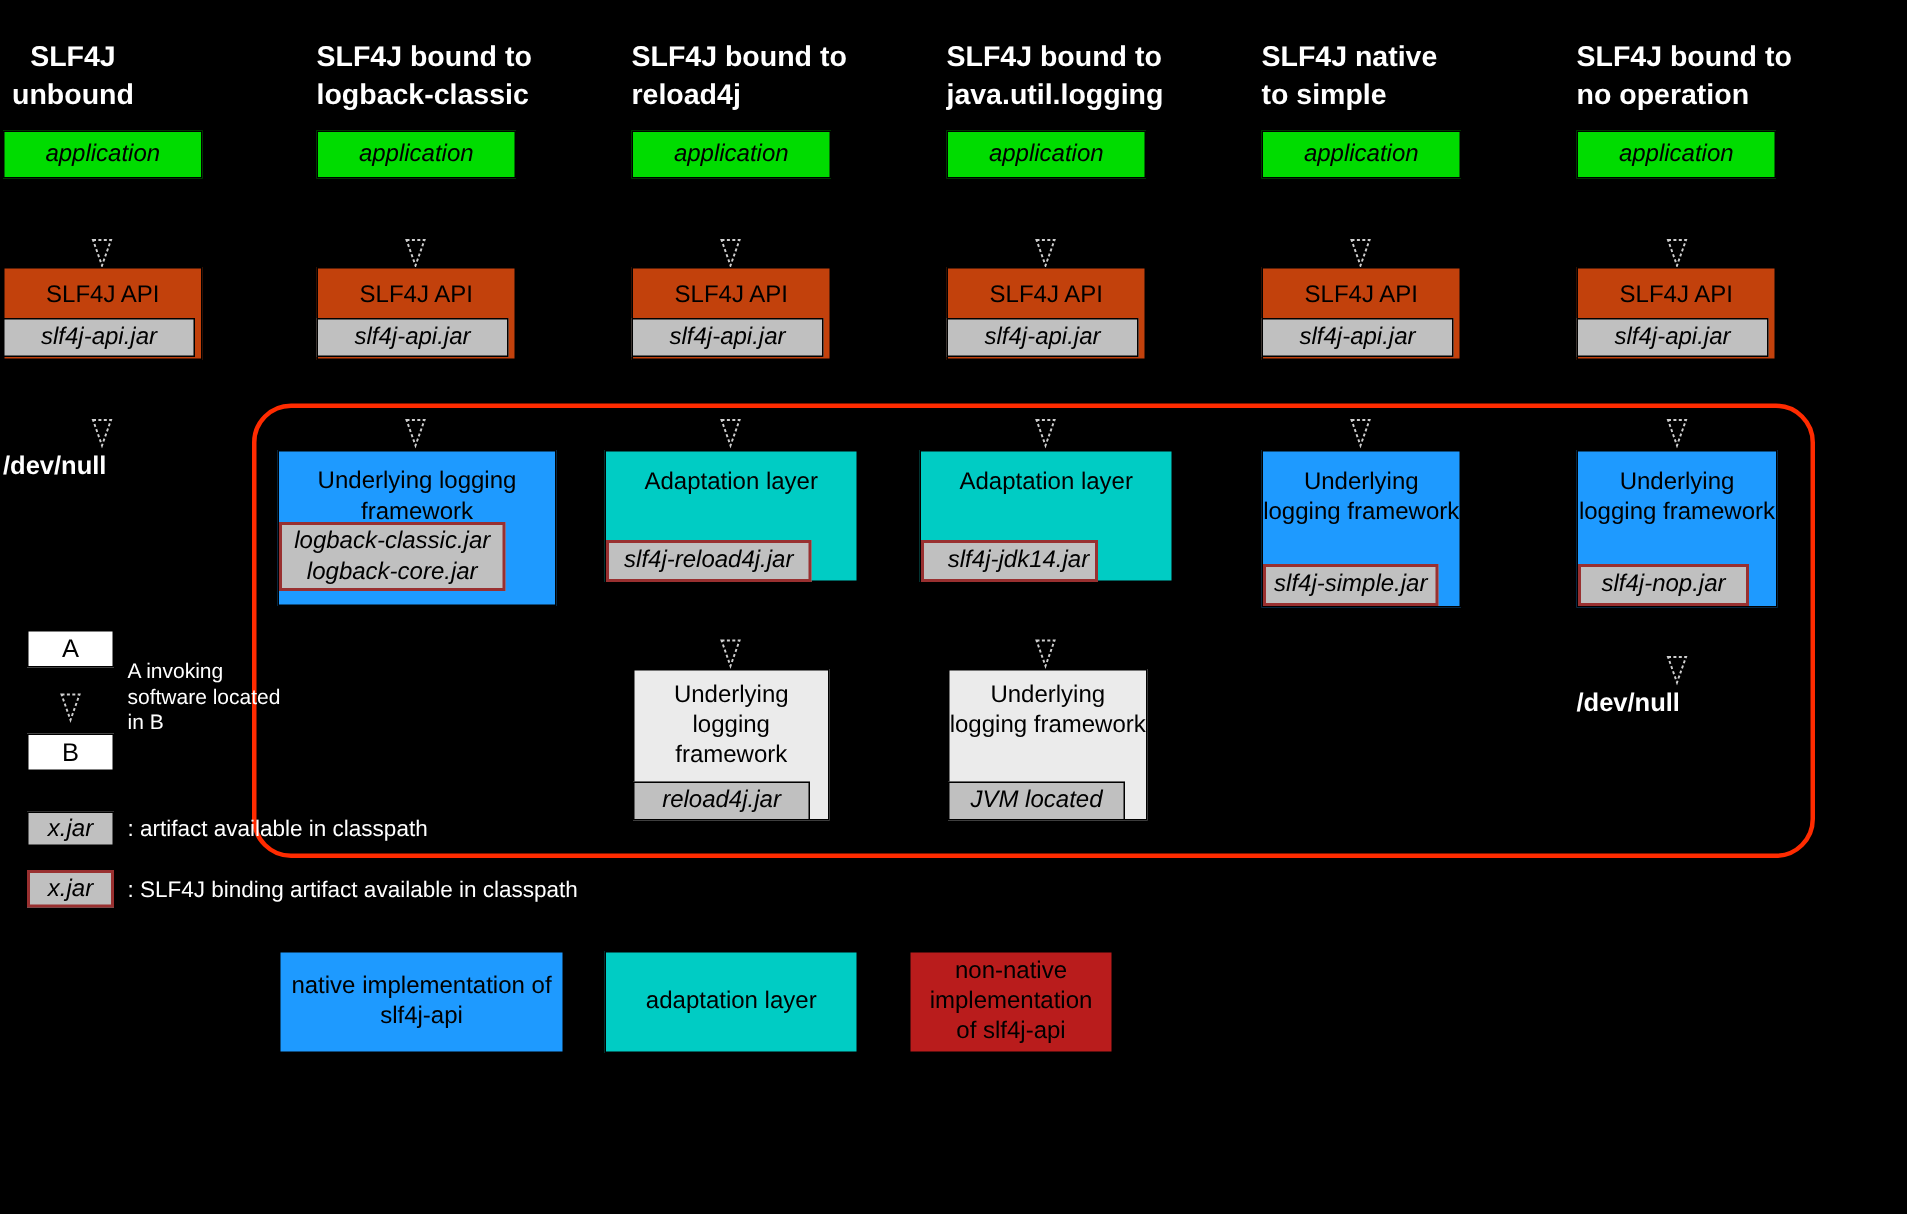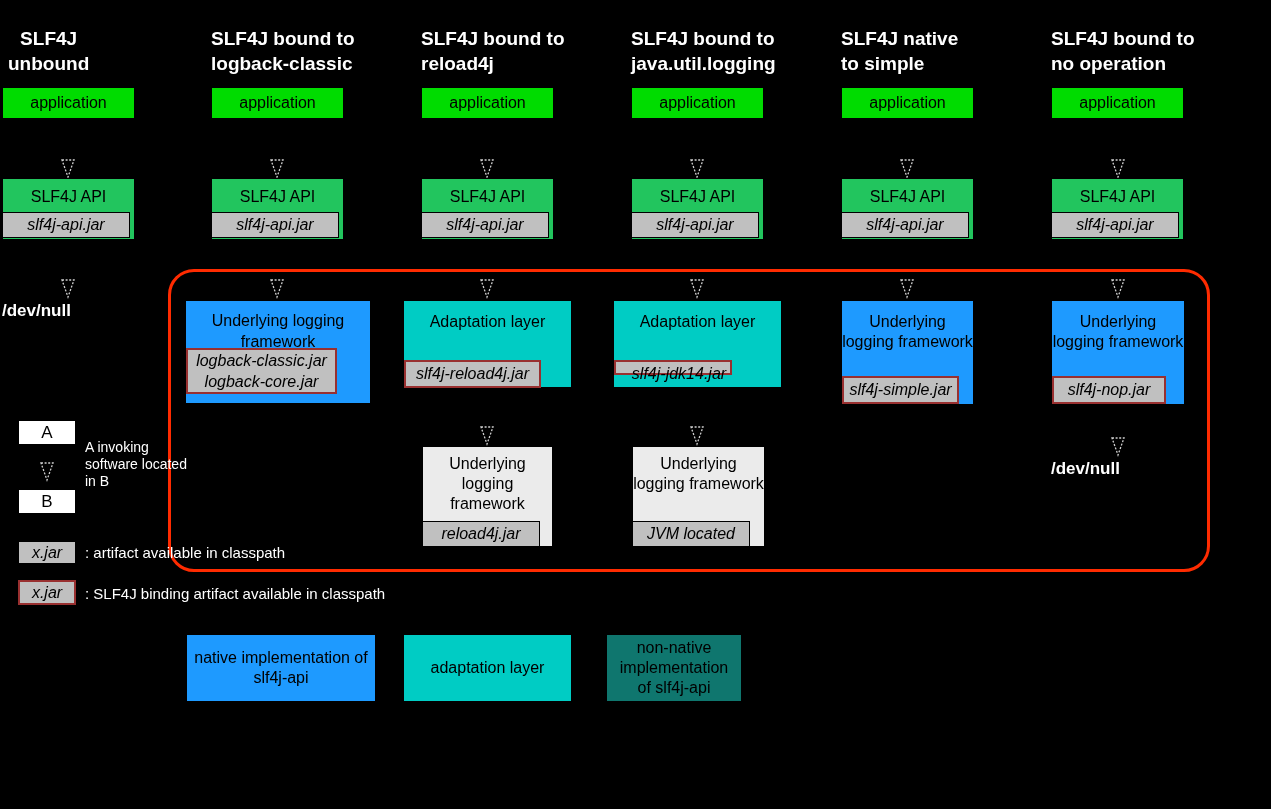--- a/index.html
+++ b/index.html
@@ -8,22 +8,22 @@
     font-family:"Liberation Sans",sans-serif;
   }
   .hdr{
     position:absolute;color:#fff;font-size:19px;font-weight:bold;line-height:25px;
     white-space:nowrap;
   }
   .box{
     position:absolute;box-sizing:border-box;border:1px solid #000;color:#000;
     text-align:center;font-size:16px;line-height:20px;
   }
-  .app{background:#00DC00;height:32px;width:133px;line-height:30px;}
-  .api{background:#22c55e;height:62px;width:133px;padding-top:8px;}
+  .app{background:#00DC00;height:32px;width:133px;line-height:30px;font-style:italic;}
+  .api{background:#c2410c;height:62px;width:133px;padding-top:8px;}
   .jar{
     position:absolute;box-sizing:border-box;background:#C0C0C0;border:1px solid #000;
     font-style:italic;font-size:16px;text-align:center;color:#000;
   }
   .jar.bindjar{border:2px solid #993030;}
   .native{background:#1E9AFF;}
   .adapt{background:#00CCC4;}
   .plain{background:#EBEBEB;}
   .arr{position:absolute;}
   .devnull{
@@ -128,21 +128,21 @@
     </svg>
   <div class="box api" style="left:631px;top:178px;">
     <span>SLF4J API</span>
     <div class="jar" style="left:-1px;top:33px;width:128px;height:26px;line-height:24px;">slf4j-api.jar</div>
   </div>
   <svg class="arr" style="left:689px;top:279px;" width="16" height="20" viewBox="0 0 16 20">
       <polygon points="2,1 14,1 8,18" fill="none" stroke="#CFCFCF" stroke-width="1.3" stroke-dasharray="2,1.6"></polygon>
     </svg>
   <div class="box adapt" style="left:613px;top:300px;width:169px;height:88px;padding-top:11px;">
     <span>Adaptation layer</span>
-    <div class="jar bindjar" style="left:0px;top:59px;width:118px;height:15px;line-height:24px;padding-left:12px;">slf4j-jdk14.jar</div>
+    <div class="jar bindjar" style="left:0px;top:59px;width:118px;height:28px;line-height:24px;padding-left:12px;">slf4j-jdk14.jar</div>
   </div>
   <svg class="arr" style="left:689px;top:426px;" width="16" height="20" viewBox="0 0 16 20">
       <polygon points="2,1 14,1 8,18" fill="none" stroke="#CFCFCF" stroke-width="1.3" stroke-dasharray="2,1.6"></polygon>
     </svg>
   <div class="box plain" style="left:632px;top:446px;width:133px;height:101px;padding-top:7px;">
     <span>Underlying logging framework</span>
     <div class="jar" style="left:-1px;top:74px;width:118px;height:26px;line-height:24px;">JVM located</div>
   </div>
 
   <div class="hdr" style="left:841px;top:26px;">
@@ -201,15 +201,15 @@
   </div>
 
   <div class="jar" style="left:18px;top:541px;width:58px;height:23px;line-height:21px;">x.jar</div>
   <div class="wtext" style="left:85px;top:544px;font-size:15px;">: artifact available in classpath</div>
 
   <div class="jar bindjar" style="left:18px;top:580px;width:58px;height:25px;line-height:21px;">x.jar</div>
   <div class="wtext" style="left:85px;top:585px;font-size:15px;">: SLF4J binding artifact available in classpath</div>
 
   <div class="cat" style="left:186px;width:190px;background:#1E9AFF;">native implementation of slf4j-api</div>
   <div class="cat" style="left:403px;width:169px;background:#00CCC4;">adaptation layer</div>
-  <div class="cat" style="left:606px;width:136px;background:#0f766e;">non-native implementation of slf4j-api</div>
+  <div class="cat" style="left:606px;width:136px;background:#b91c1c;">non-native implementation of slf4j-api</div>
 
 </div>
 
 </body></html>

